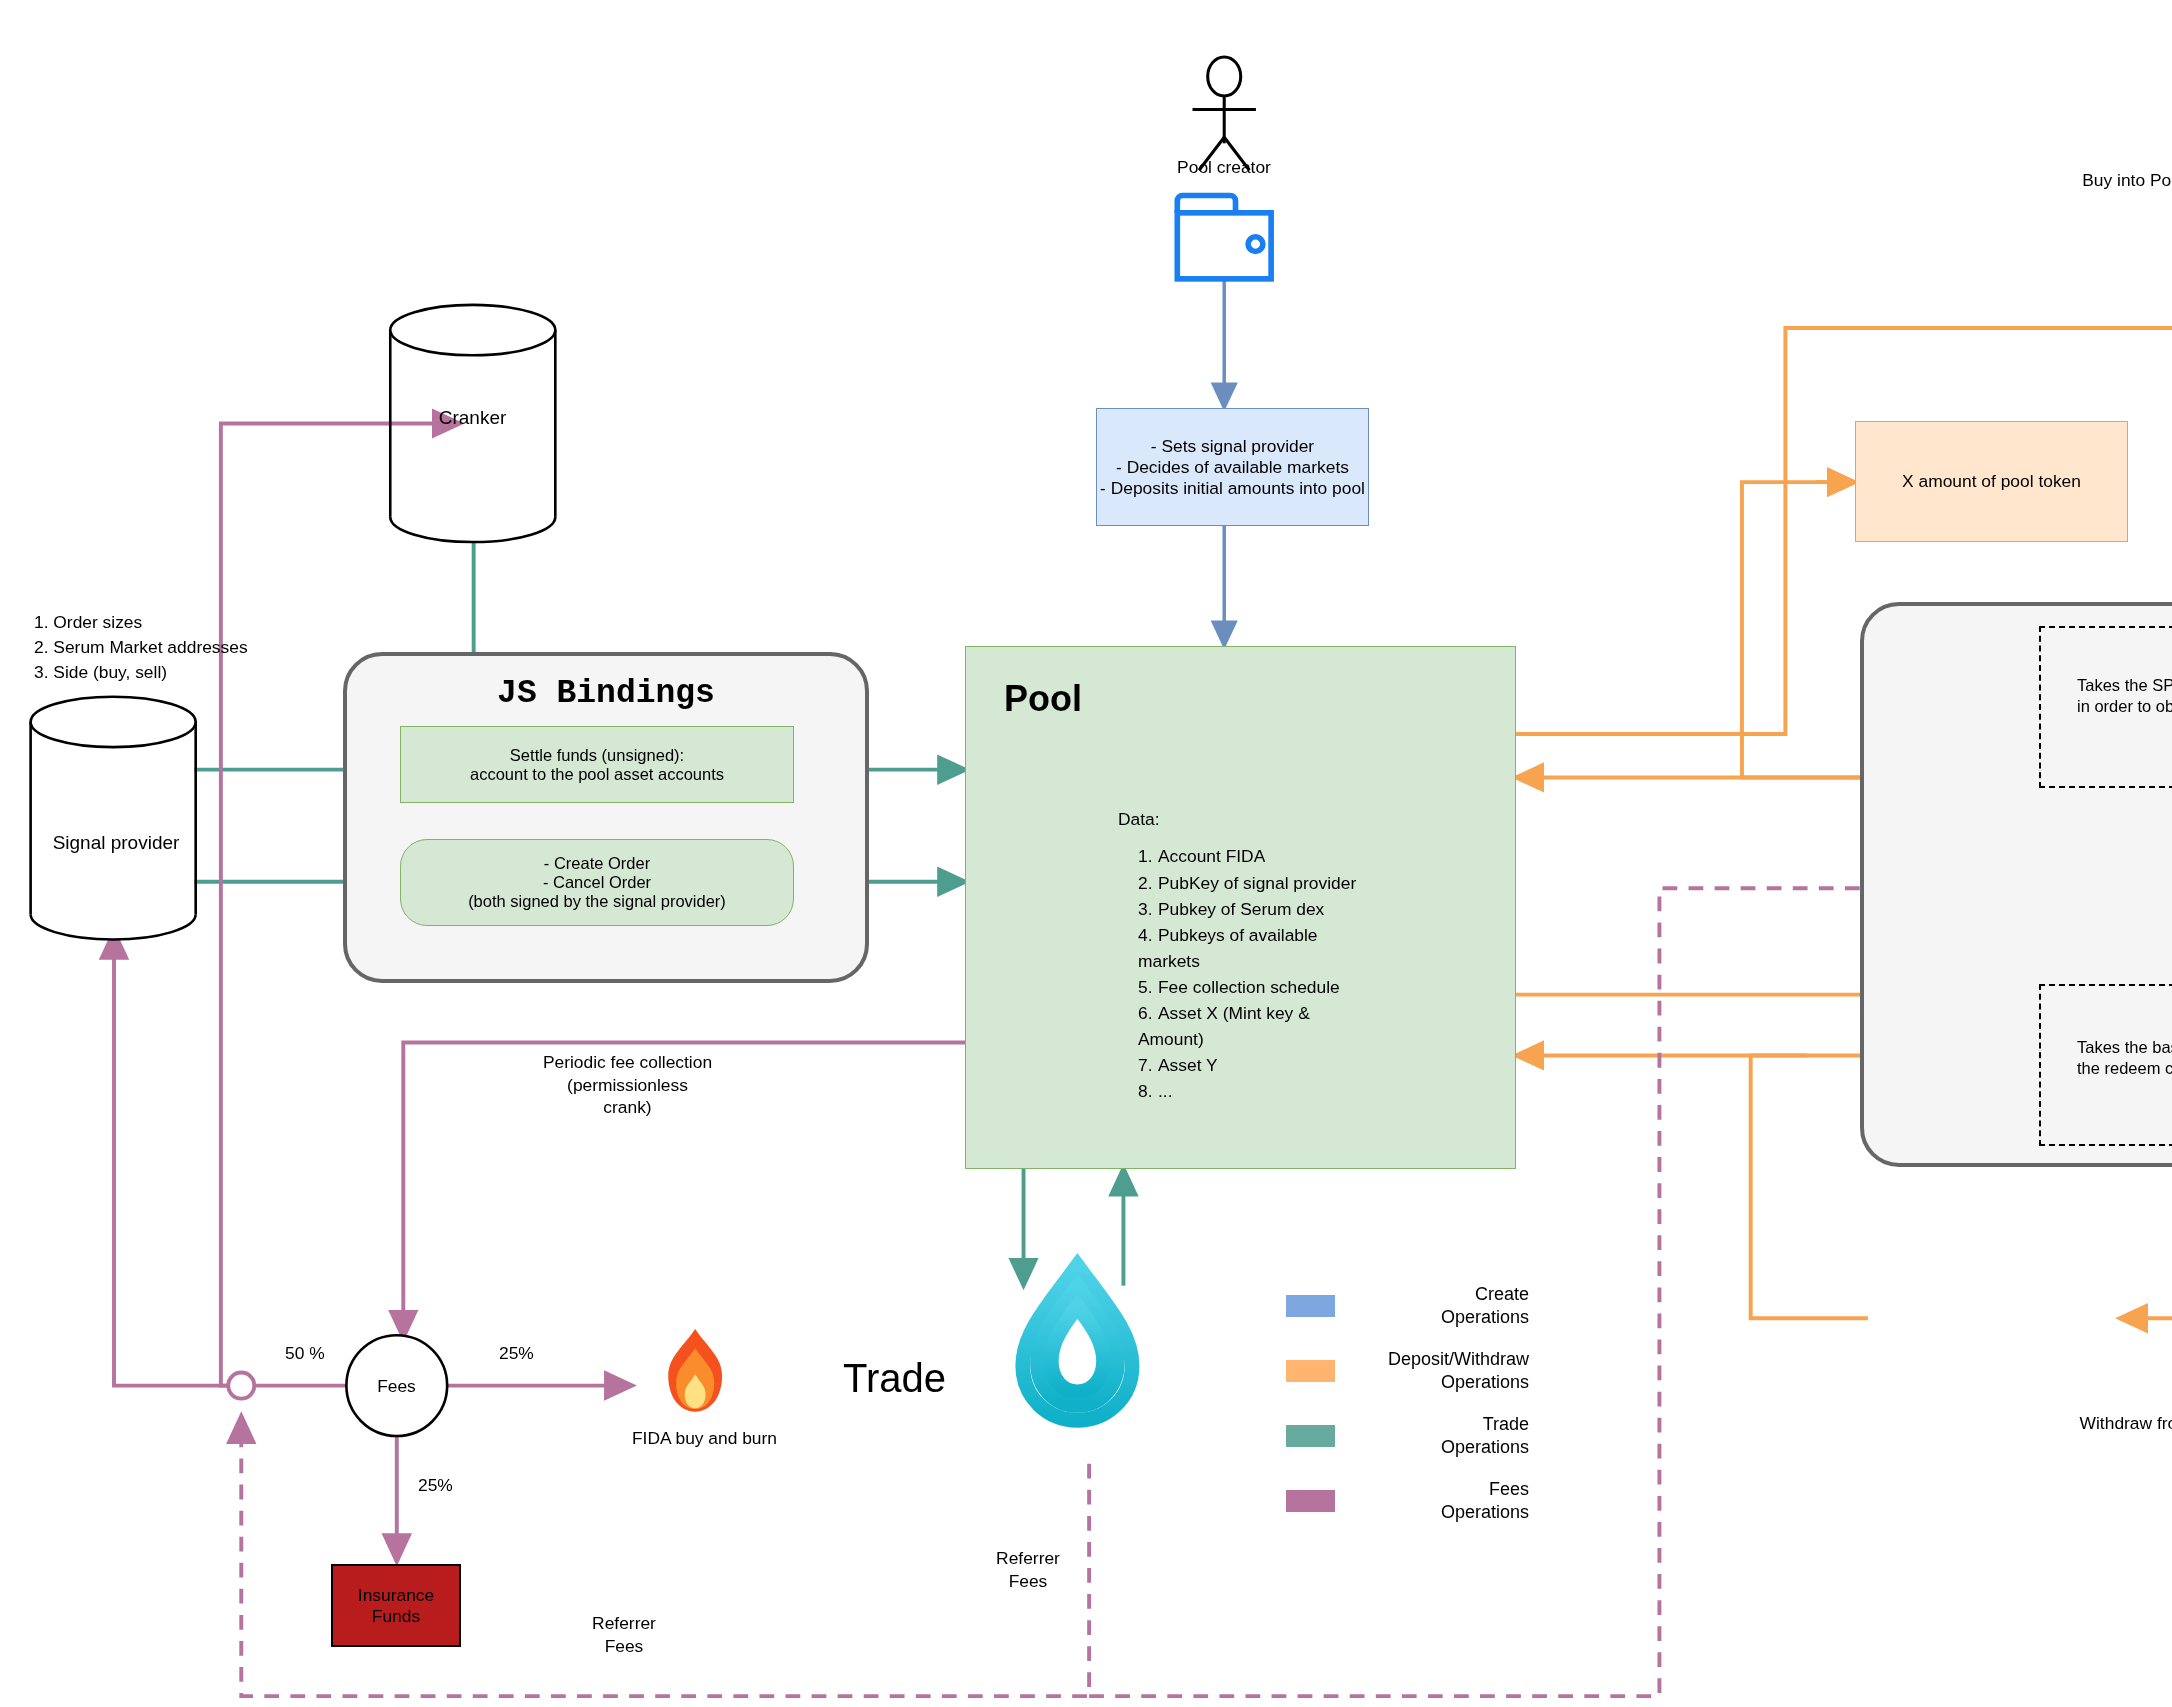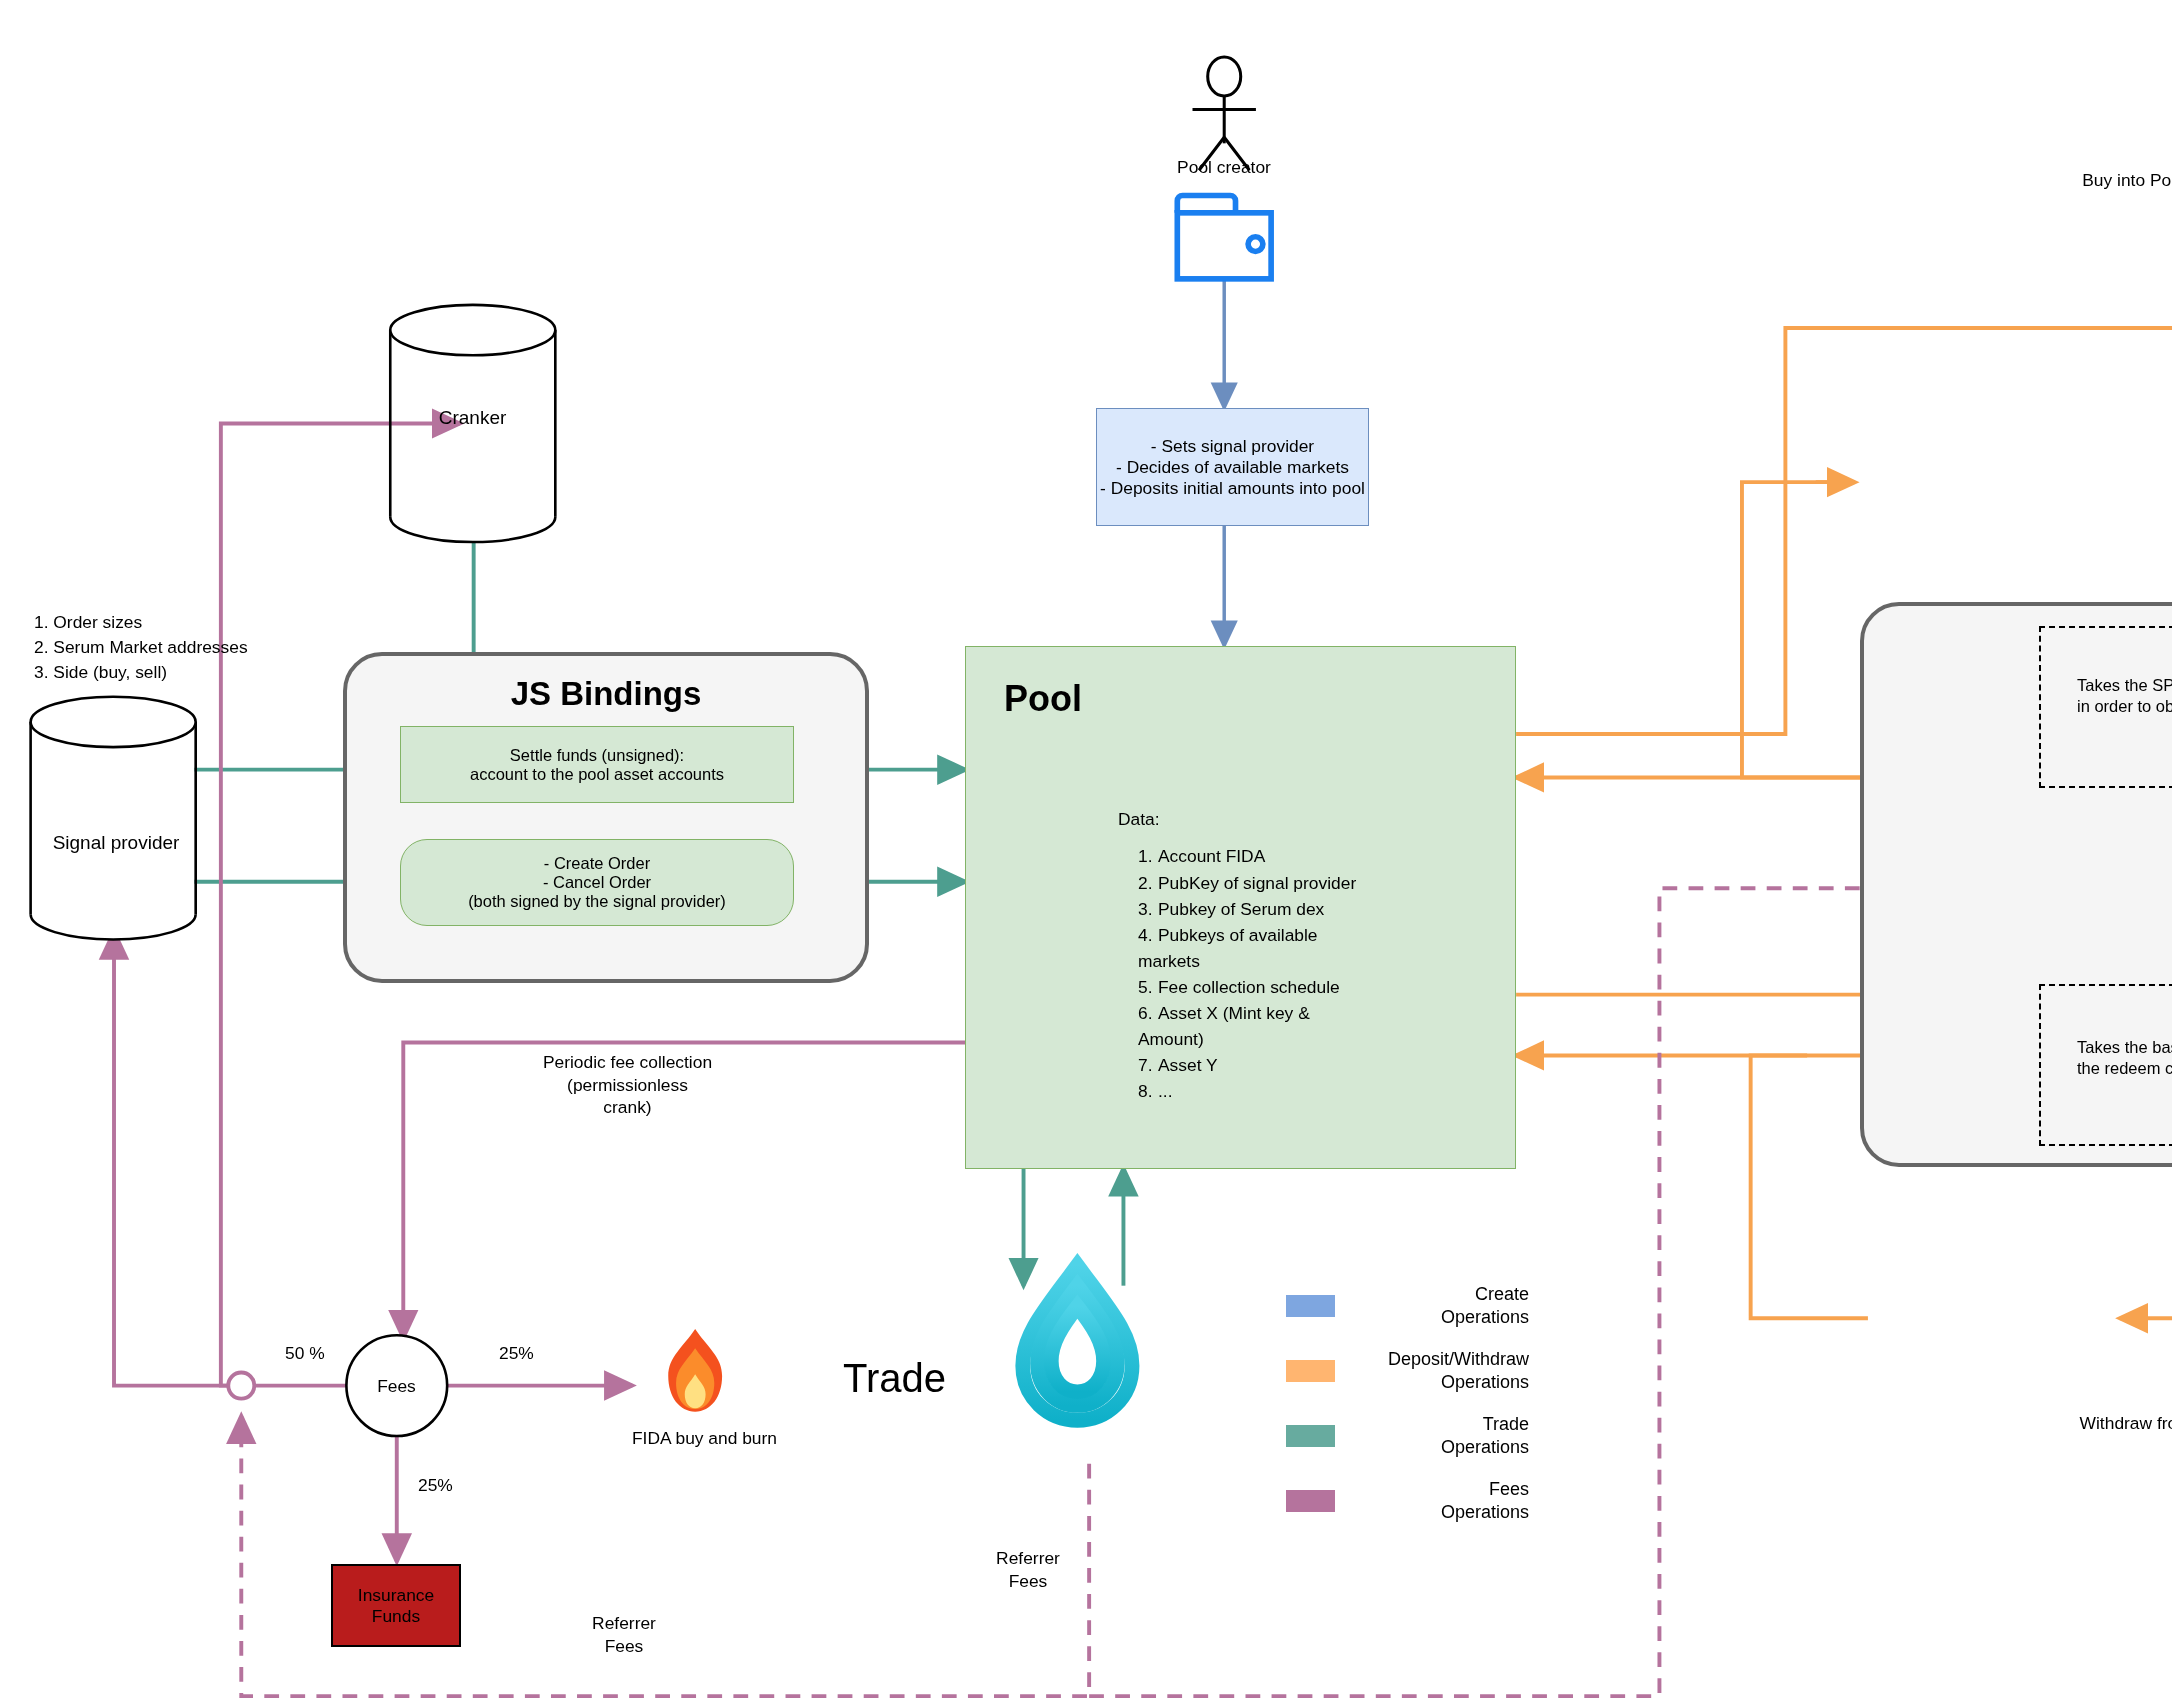--- a/index.html
+++ b/index.html
@@ -13,21 +13,21 @@
   #stage svg.wires {
     position:absolute; left:0; top:0; width:2792px; height:1707px;
     pointer-events:none;
   }
   .node { position:absolute; box-sizing:border-box; }
   .ctr { display:flex; align-items:center; justify-content:center; text-align:center; }
   .t-md   { font-size:19px; color:#000; }
   .t-sm   { font-size:17.4px; color:#000; }
   .t-xs   { font-size:16.5px; color:#000; }
 
-  .bold-title { font-weight:bold; font-size:33px; color:#000; }
+  .bold-title { font-weight:bold; font-size:33px; color:#000;font-family:Liberation Mono, monospace; }
   .bold-title-xl { font-weight:bold; font-size:36px; color:#000; }
 
   
   .group-box {
     background:#f5f5f5;
     border:4.3px solid #666666;
     border-radius:39px;
   }
 
   
@@ -283,20 +283,21 @@
       <div><span class="num">2.</span><span>PubKey of signal provider</span></div>
       <div><span class="num">3.</span><span>Pubkey of Serum dex</span></div>
       <div><span class="num">4.</span><span>Pubkeys of available markets</span></div>
       <div><span class="num">5.</span><span>Fee collection schedule</span></div>
       <div><span class="num">6.</span><span>Asset X (Mint key &amp; Amount)</span></div>
       <div><span class="num">7.</span><span>Asset Y</span></div>
       <div><span class="num">8.</span><span>...</span></div>
     </div>
   </div>
 
+  <div class="node orange-box ctr t-sm" style="left:1855px; top:421px; width:273px; height:121px;">X amount of pool token</div>
 
 
   <div class="node group-box" style="left:1860px; top:602px; width:908px; height:565px;"></div>
 
   <div class="node dashed-box" style="left:2039px; top:626px; width:616px; height:162px;">
     <div class="t-xs line-txt" style="position:absolute; left:36px; top:47px; width:552px;">Takes the SPL token X deposited by the user and goes to Serum to trade it in order to obtain the basket of tokens in the right pool proportions</div>
   </div>
 
   <div class="node dashed-box" style="left:2039px; top:984px; width:616px; height:162px;">
     <div class="t-xs line-txt" style="position:absolute; left:36px; top:51px; width:552px;">Takes the basket of tokens in the pool and goes to Serum to trades it for the redeem currency</div>

